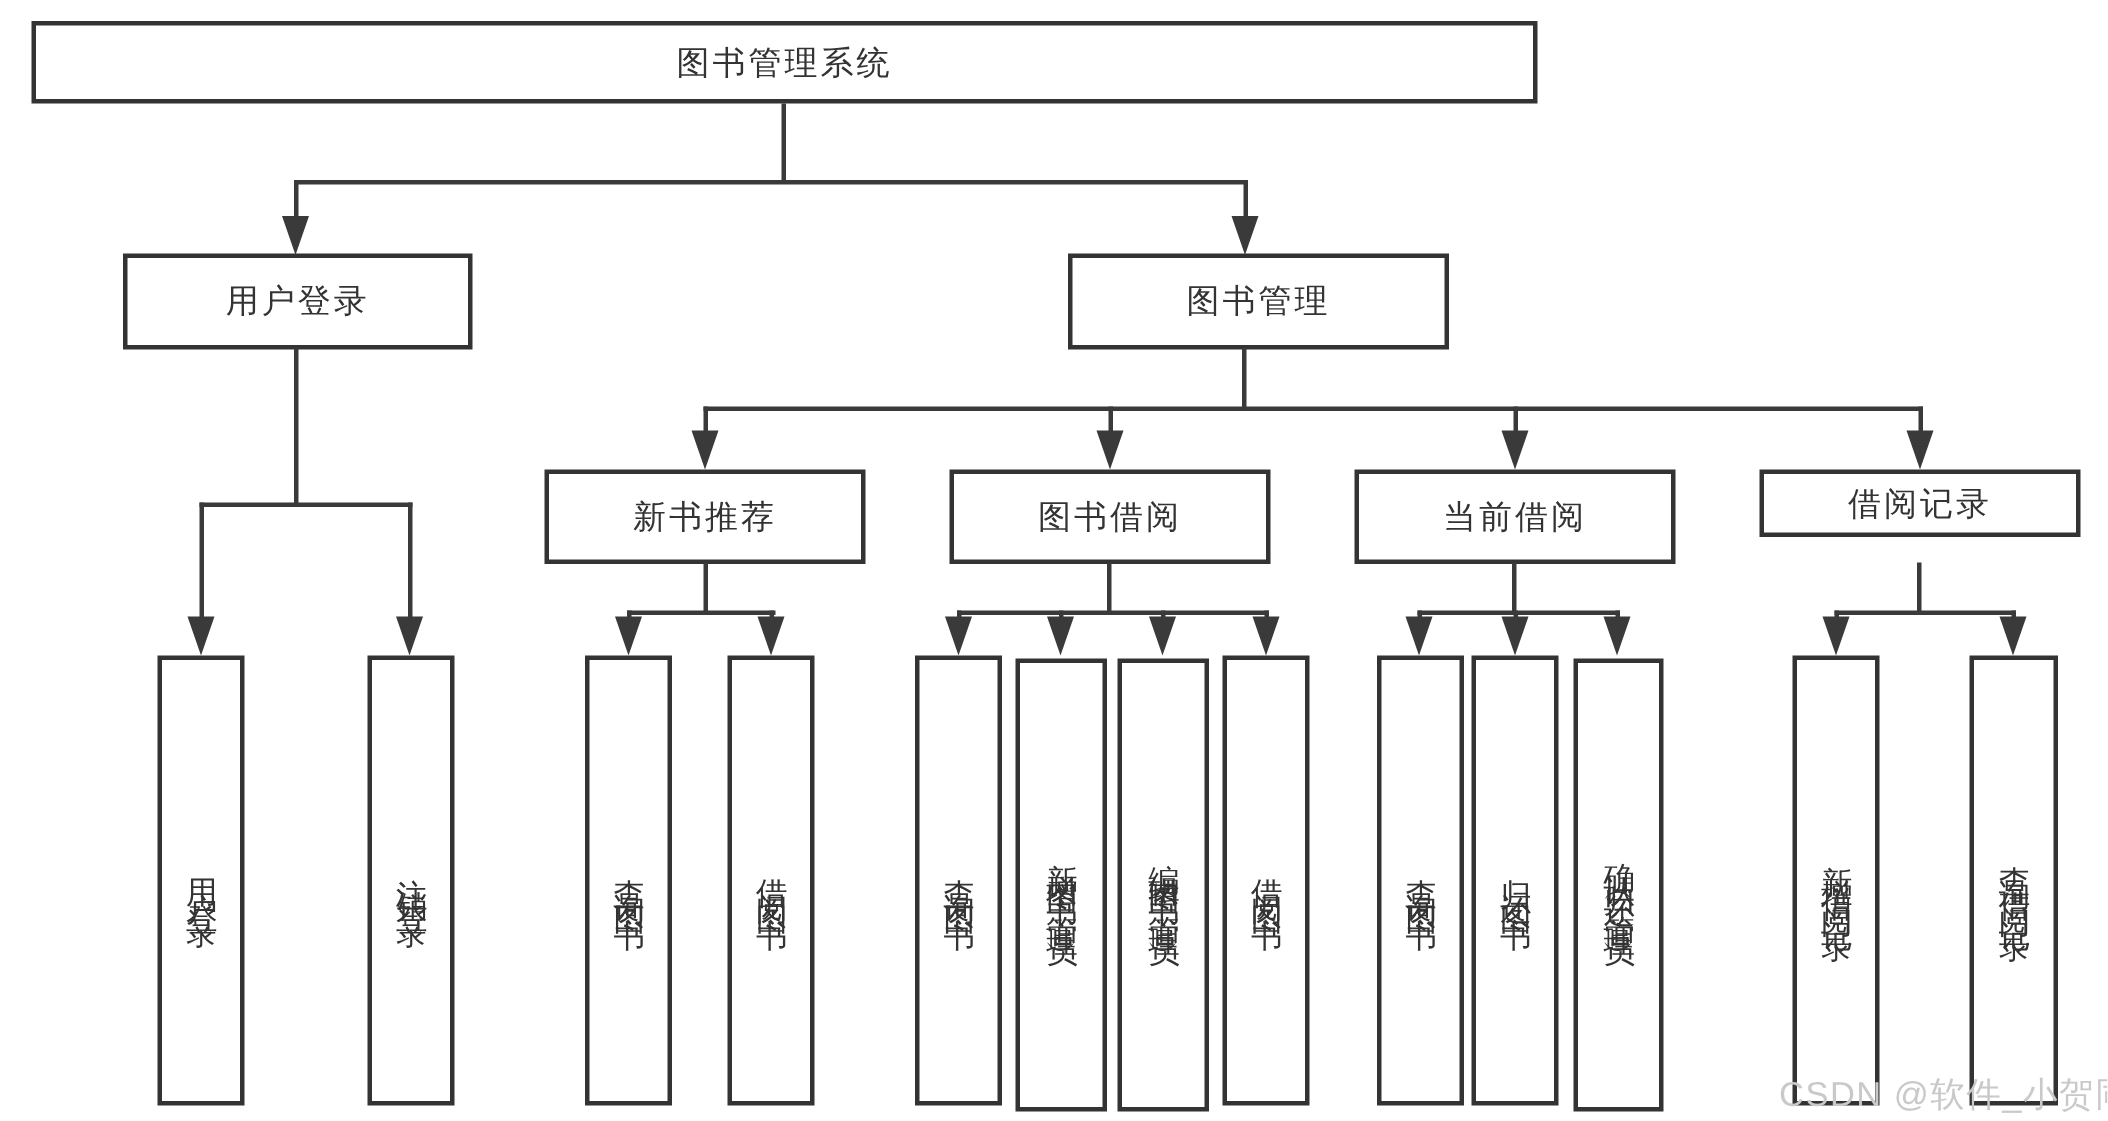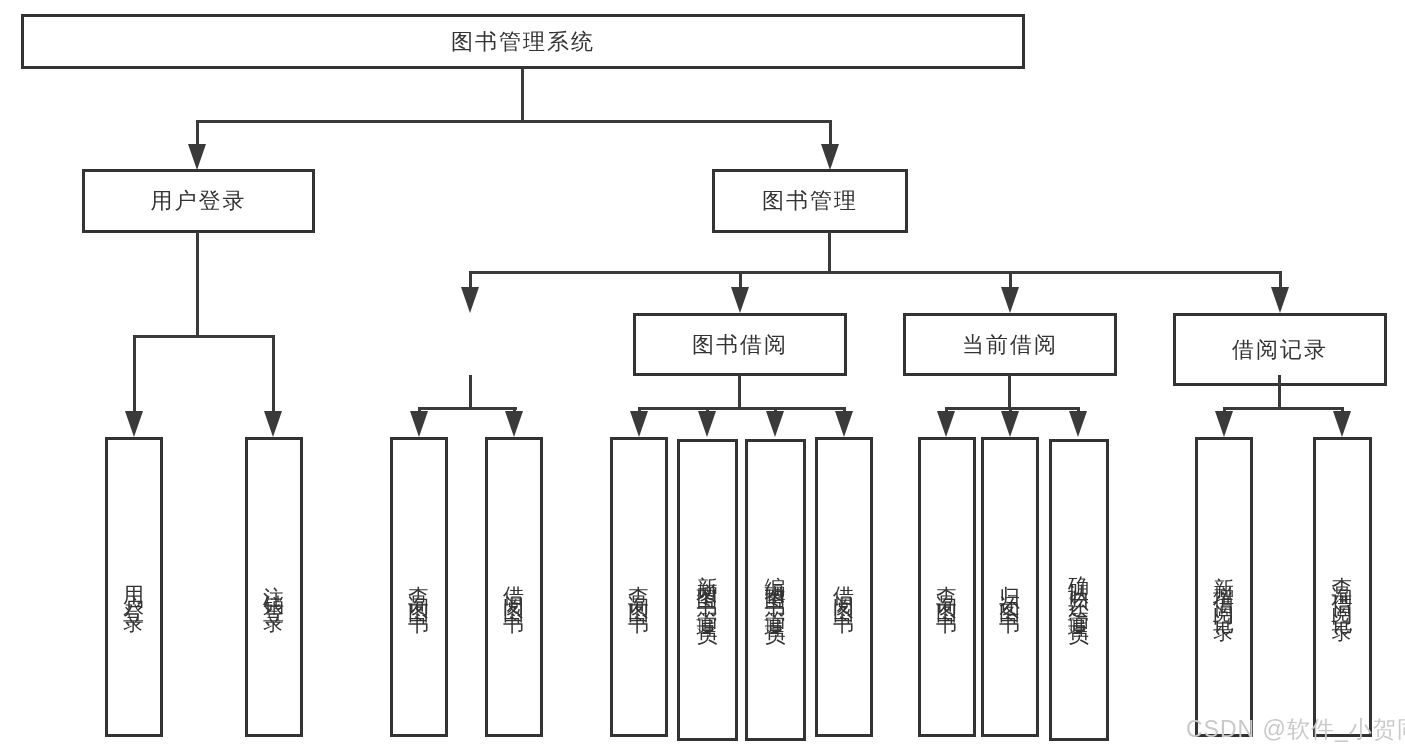--- a/index.html
+++ b/index.html
@@ -64,34 +64,37 @@
 <div class="canvas">
 
   <div class="box" style="left:21px; top:14px; width:1004px; height:55px;">
     <span class="hlabel">图书管理系统</span>
   </div>
 
   <div class="box" style="left:82px; top:169px; width:233px; height:64px;">
     <span class="hlabel">用户登录</span>
   </div>
 
-  <div class="box" style="left:712px; top:169px; width:196px; height:64px;">
+  <div class="box" style="left:712px; top:169px; width:254px; height:64px;">
     <span class="hlabel">图书管理</span>
   </div>
 
+  <div class="box" style="left:363px; top:313px; width:214px; height:63px;">
+    <span class="hlabel">新书推荐</span>
+  </div>
 
   <div class="box" style="left:903px; top:313px; width:214px; height:63px;">
     <span class="hlabel">当前借阅</span>
   </div>
 
   <div class="box" style="left:633px; top:313px; width:214px; height:63px;">
     <span class="hlabel">图书借阅</span>
   </div>
 
-  <div class="box" style="left:1173px; top:313px; width:214px; height:73px;">
+  <div class="box" style="left:1173px; top:313px; width:214px; height:45px;">
     <span class="hlabel">借阅记录</span>
   </div>
 
   <div class="box leaf" style="left:105px; top:437px; width:58px; height:300px;">
     <span class="vlabel">用户登录</span>
   </div>
   <div class="box leaf" style="left:245px; top:437px; width:58px; height:300px;">
     <span class="vlabel">注销登录</span>
   </div>
 

